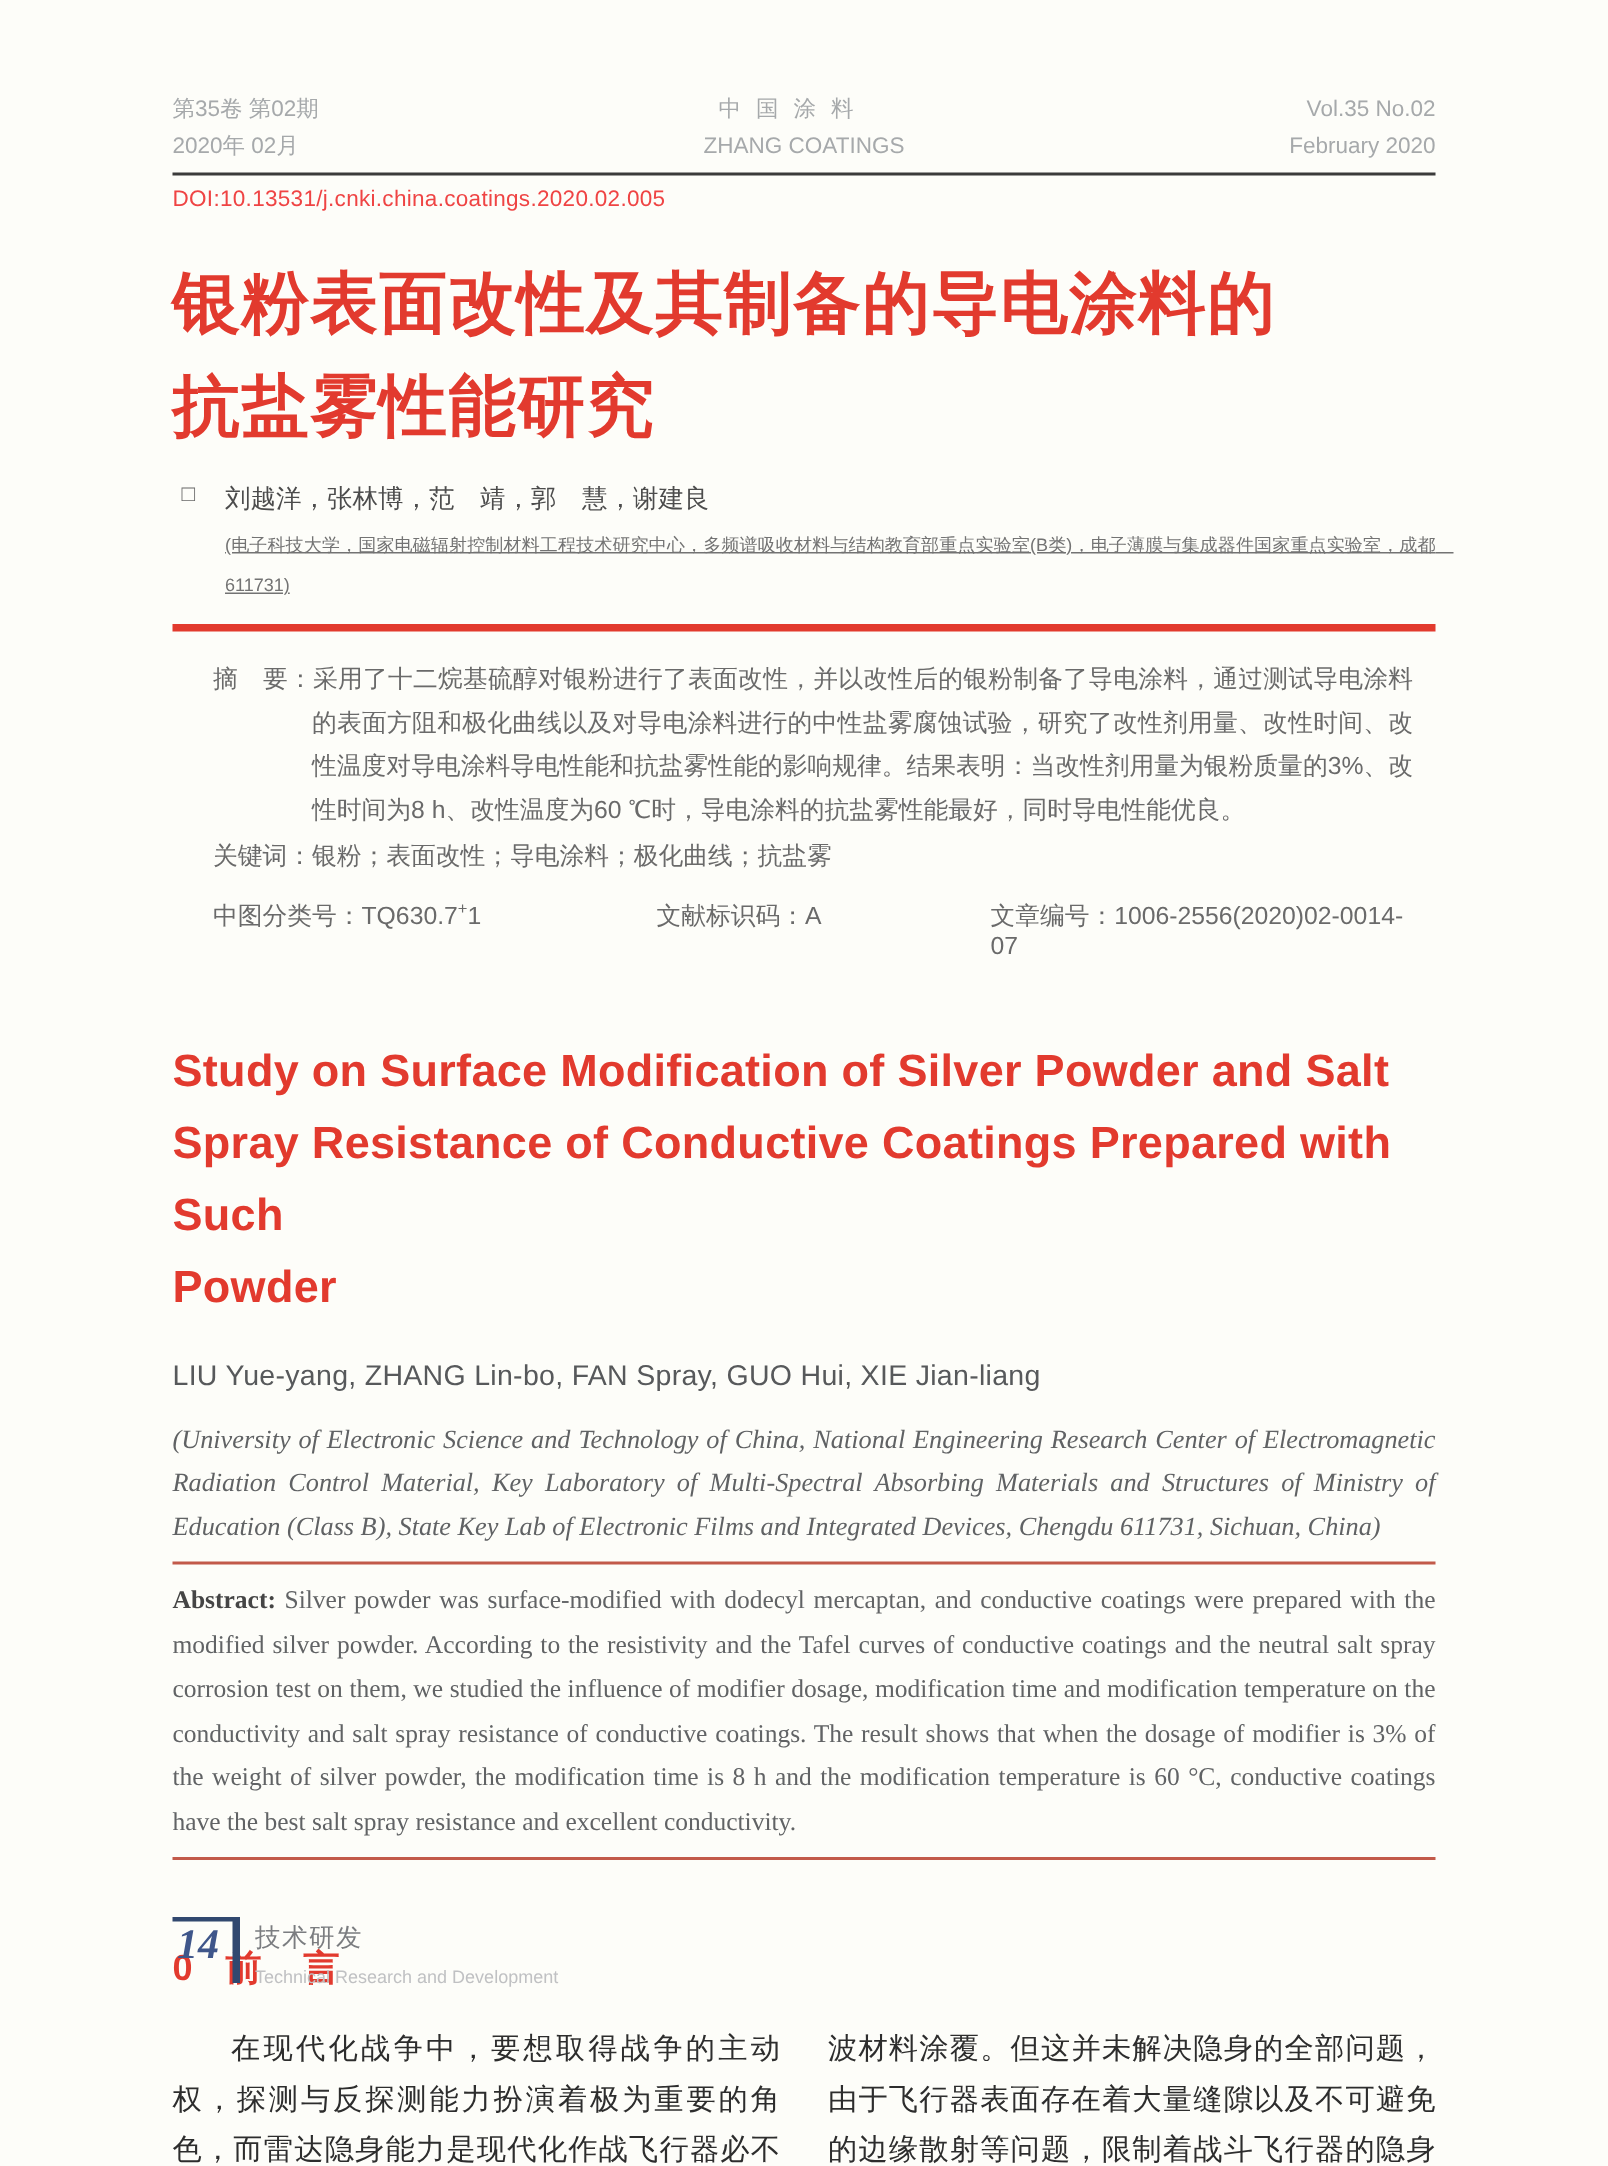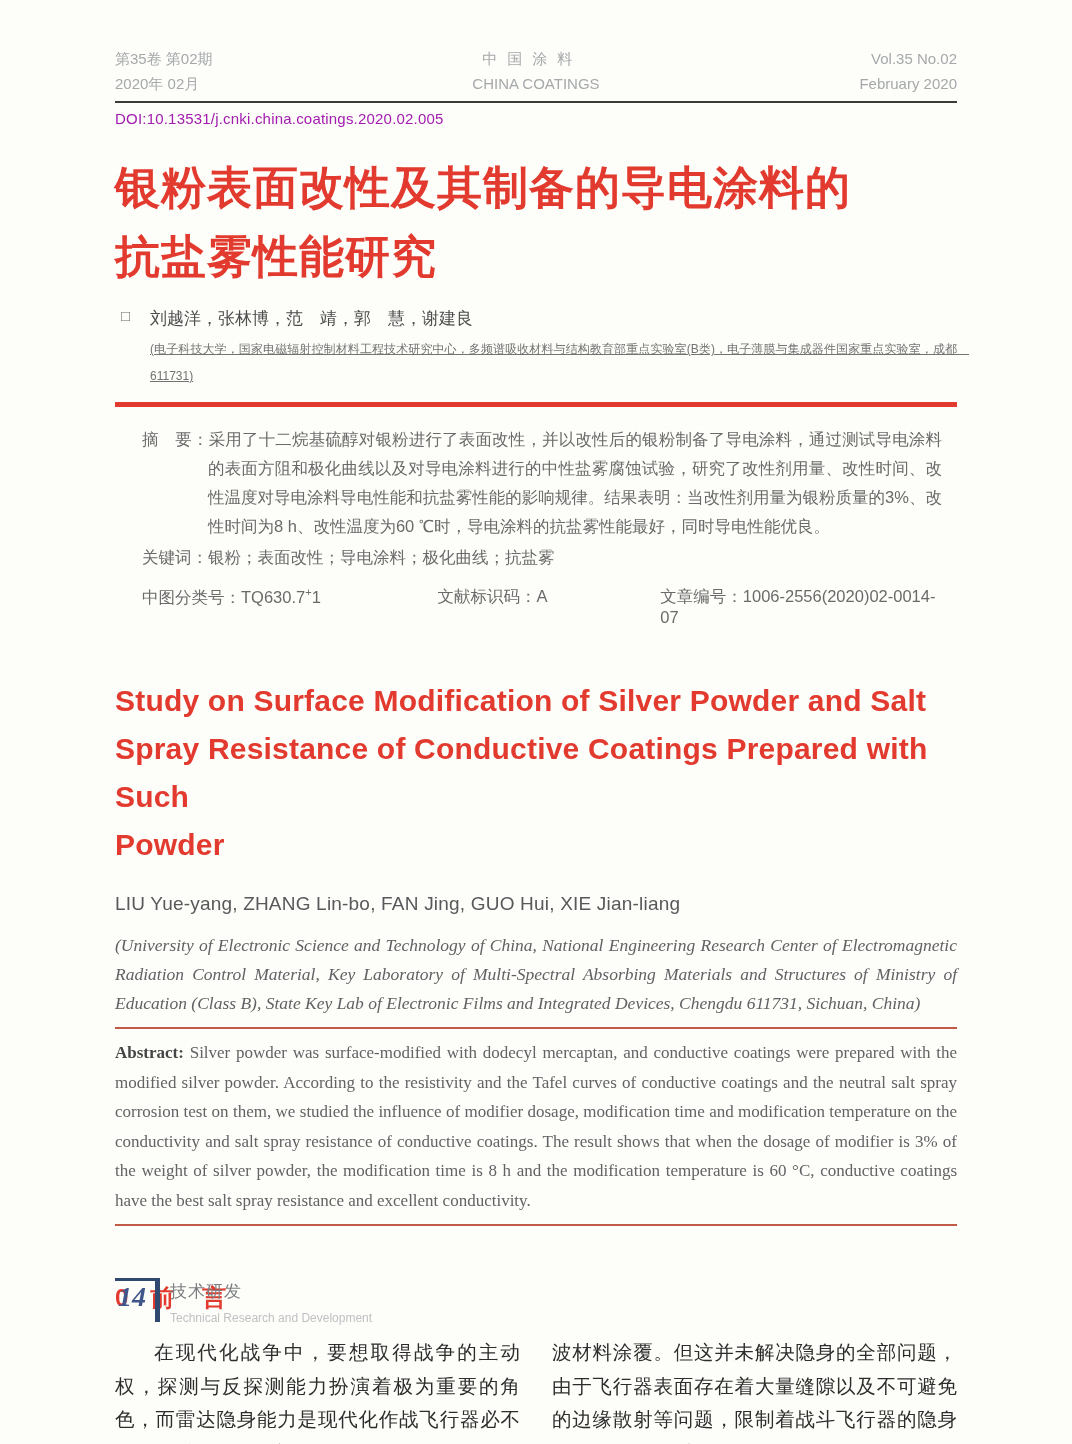--- a/index.html
+++ b/index.html
@@ -9,30 +9,30 @@
     font-family: "Liberation Sans", sans-serif;
     color: #2f2f2f;
     position: relative;
     background: #fdfdf9;
     overflow: hidden;
   }
   .content { margin: 0 115px; width: 842px; }
 
   
   .header {
-    padding-top: 46px;
+    padding-top: 60px;
     display: flex; justify-content: space-between; align-items: flex-end;
     font-size: 15px; line-height: 25px; color: #a6a9ab;
     border-bottom: 2px solid #3b3b3b; padding-bottom: 5px;
   }
   .h-left { text-align: left; }
   .h-center { text-align: left; }
   .h-center .jcn { letter-spacing: 10px; padding-left: 10px; }
   .h-right { text-align: right; }
-  .doi { margin-top: 7px; font-size: 15px; color: #a21caf; letter-spacing: 0.2px; }
+  .doi { margin-top: 7px; font-size: 15px; color: #ef4444; letter-spacing: 0.2px; }
 
   
   .title-cn {
     margin-top: 26px;
     color: #e23a2e; font-weight: 800; font-size: 45px; line-height: 69px;
     letter-spacing: 1px;
   }
 
   
   .byline { margin-top: 16px; font-size: 17px; color: #4c4c4c; display: flex; }
@@ -114,21 +114,21 @@
 
 <div class="content">
 
   <div class="header">
     <div class="h-left">
       <div>第35卷 第02期</div>
       <div>2020年 02月</div>
     </div>
     <div class="h-center">
       <div class="jcn">中国涂料</div>
-      <div>CHINA COATINGS</div>
+      <div>ZHANG COATINGS</div>
     </div>
     <div class="h-right">
       <div>Vol.35 No.02</div>
       <div>February 2020</div>
     </div>
   </div>
   <div class="doi">DOI:10.13531/j.cnki.china.coatings.2020.02.005</div>
 
   <div class="title-cn">
     <div>银粉表面改性及其制备的导电涂料的</div>
@@ -151,21 +151,21 @@
     <span class="c2">文献标识码：A</span>
     <span class="c3">文章编号：1006-2556(2020)02-0014-07</span>
   </div>
 
   <div class="title-en">
     <div>Study on Surface Modification of Silver Powder and Salt</div>
     <div>Spray Resistance of Conductive Coatings Prepared with Such</div>
     <div>Powder</div>
   </div>
 
-  <div class="authors-en">LIU Yue-yang, ZHANG Lin-bo, FAN Jing, GUO Hui, XIE Jian-liang</div>
+  <div class="authors-en">LIU Yue-yang, ZHANG Lin-bo, FAN Spray, GUO Hui, XIE Jian-liang</div>
   <div class="affil-en">(University of Electronic Science and Technology of China, National Engineering Research Center of Electromagnetic Radiation Control Material, Key Laboratory of Multi-Spectral Absorbing Materials and Structures of Ministry of Education (Class B), State Key Lab of Electronic Films and Integrated Devices, Chengdu 611731, Sichuan, China)</div>
 
   <div class="red-line"></div>
 
   <div class="abstract-en"><b>Abstract:</b><span> Silver powder was surface-modified with dodecyl mercaptan, and conductive coatings were prepared with the modified silver powder. According to the resistivity and the Tafel curves of conductive coatings and the neutral salt spray corrosion test on them, we studied the influence of modifier dosage, modification time and modification temperature on the conductivity and salt spray resistance of conductive coatings. The result shows that when the dosage of modifier is 3% of the weight of silver powder, the modification time is 8 h and the modification temperature is 60 °C, conductive coatings have the best salt spray resistance and excellent conductivity.</span></div>
 
   <div class="red-line"></div>
 
   <div class="section-head">
     <span class="num">0</span><span class="stitle">前　言</span>

